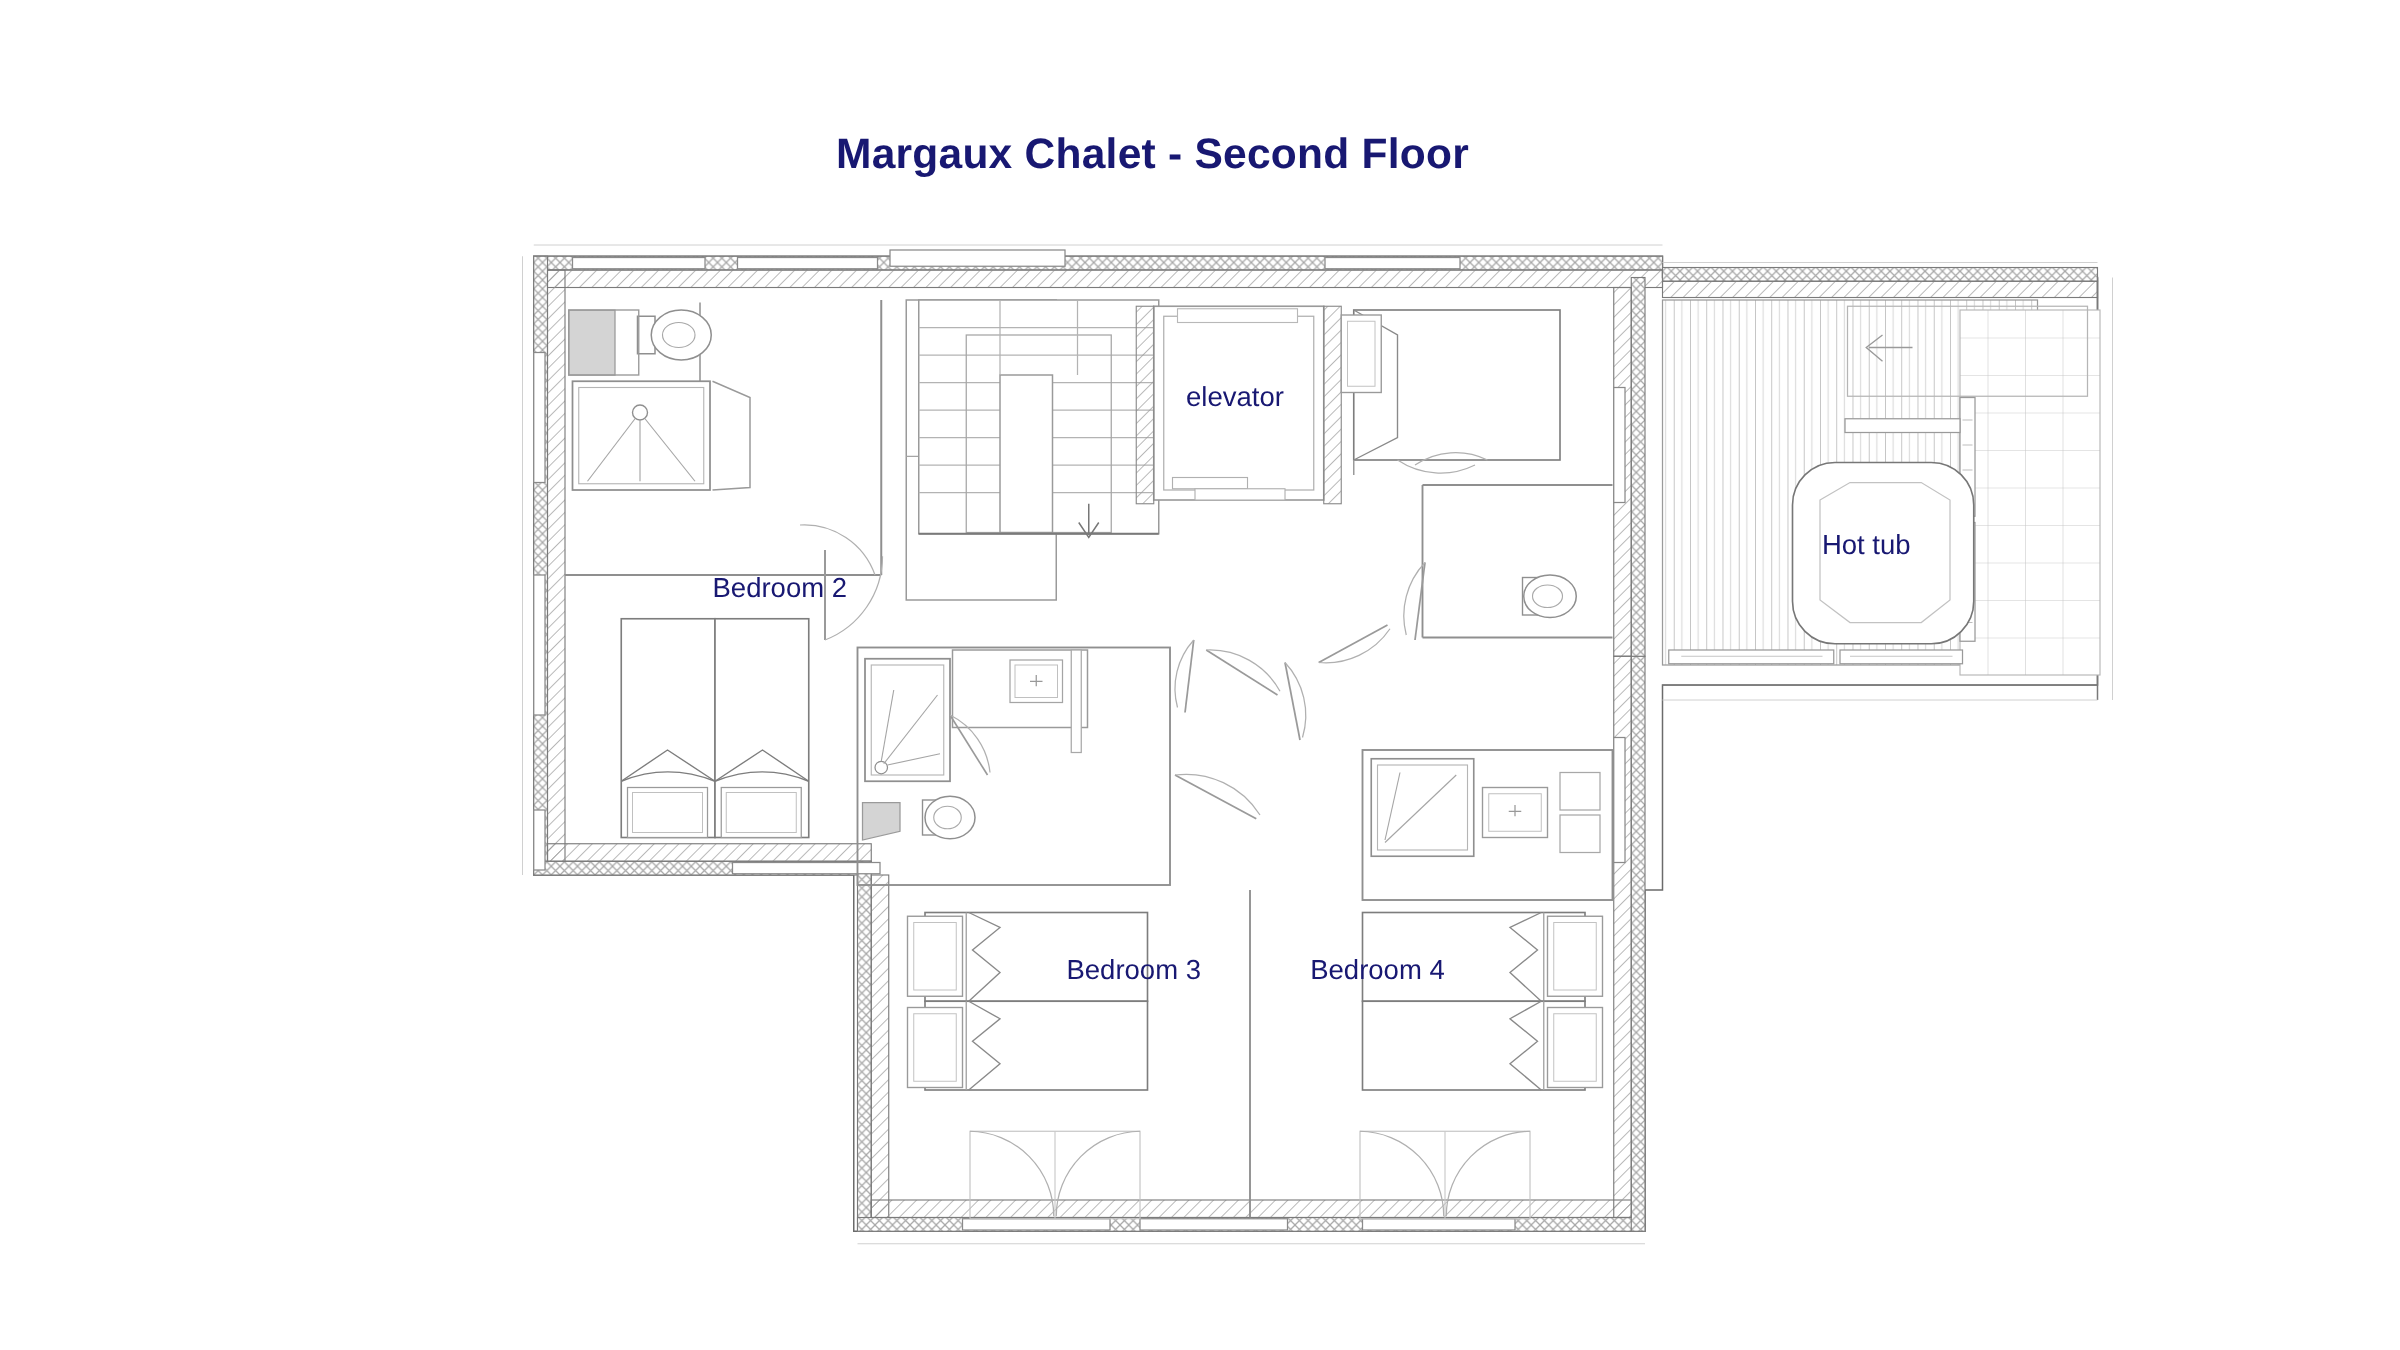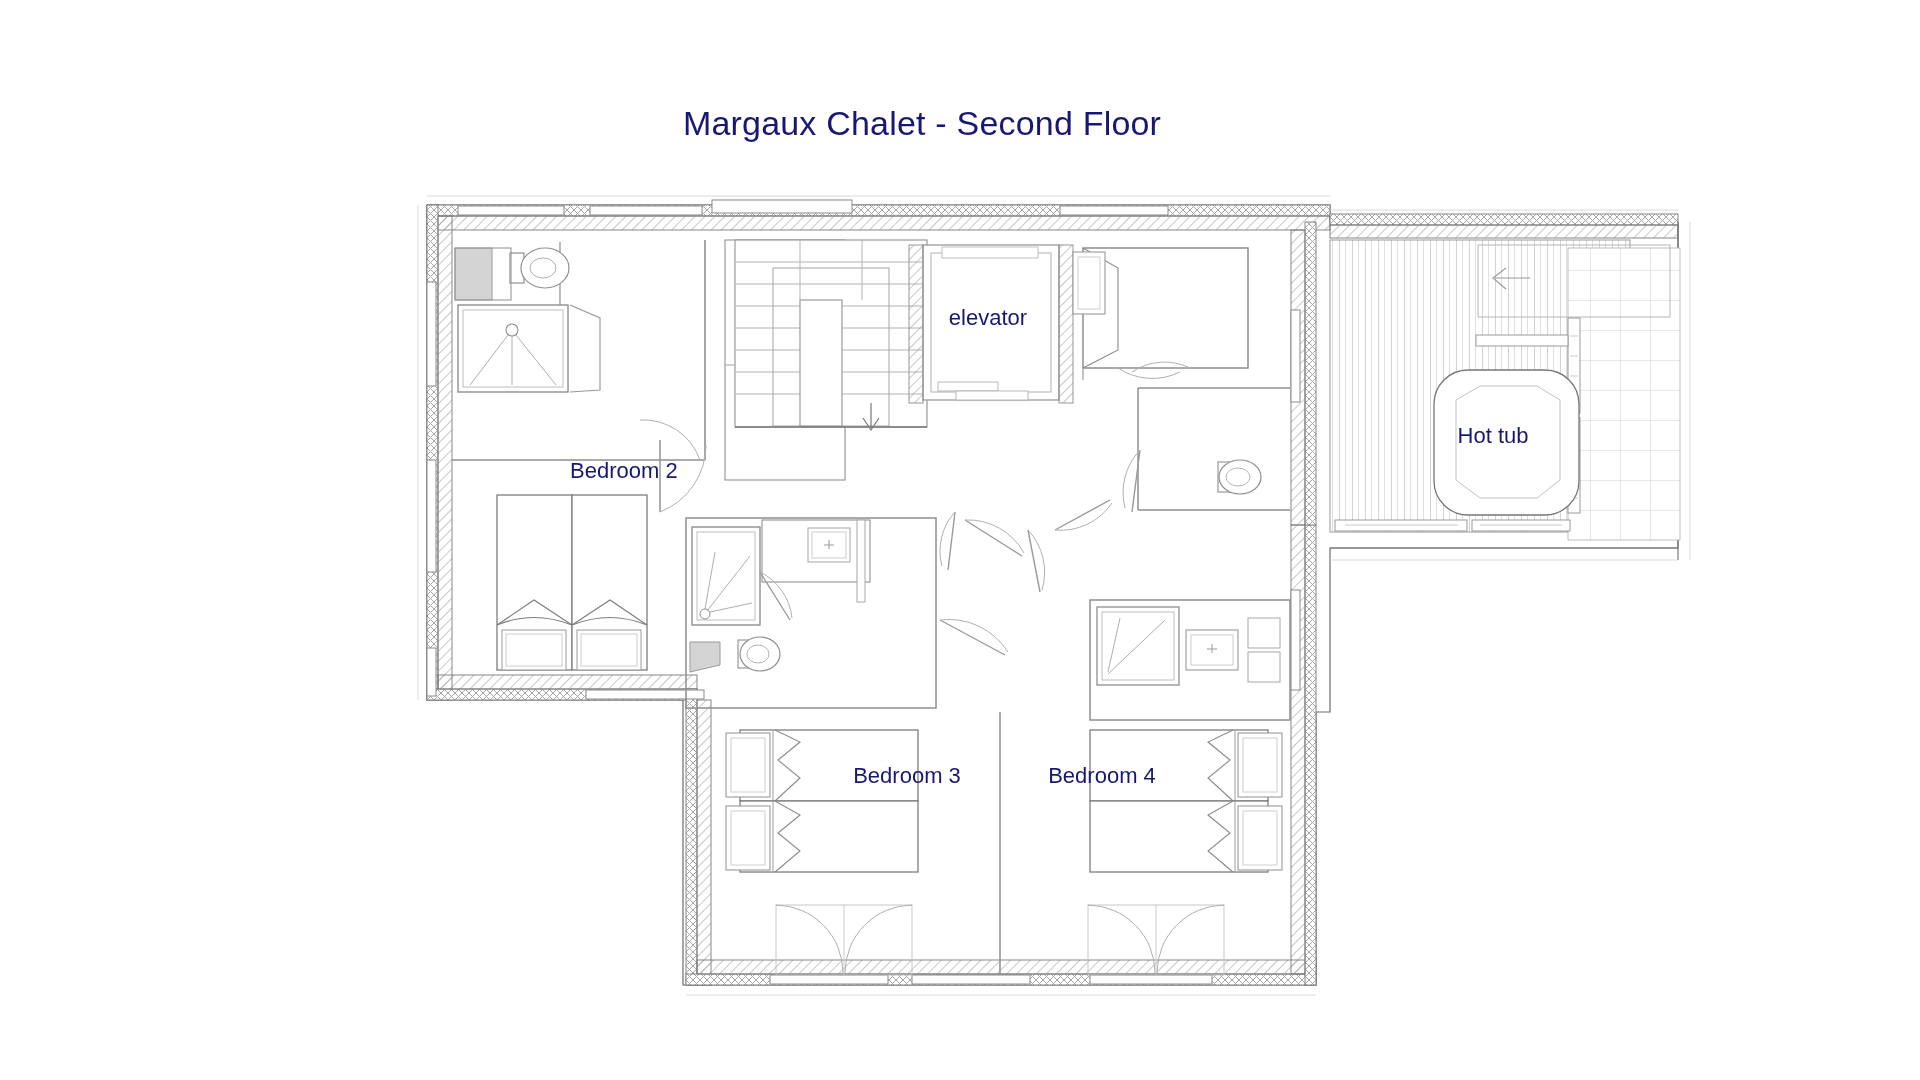--- a/index.html
+++ b/index.html
@@ -19,21 +19,21 @@
     background: #ffffff;
   }
   #plan-title {
     position: absolute;
     left: 0;
     top: 104px;
     width: 1844px;
     text-align: center;
     font-family: "Liberation Sans", sans-serif;
     font-size: 34px;
-    font-weight: 400;
+    font-weight: 700;
     color: #181872;
     letter-spacing: 0.2px;
     white-space: nowrap;
   }
   #drawing-wrap {
     position: absolute;
     left: 0;
     top: 0;
     width: 1920px;
     height: 1080px;

